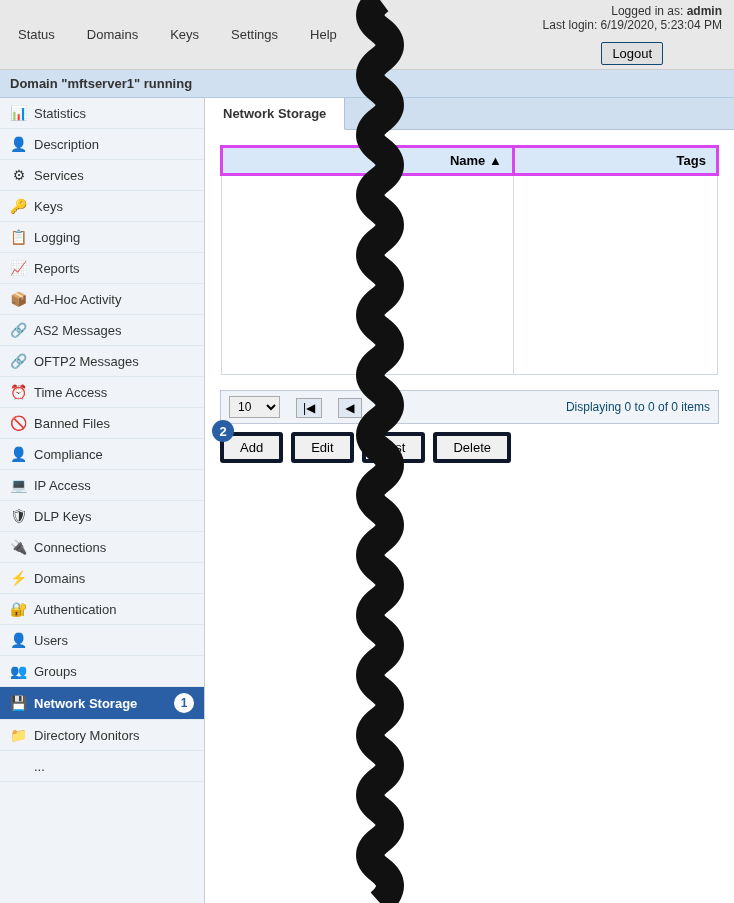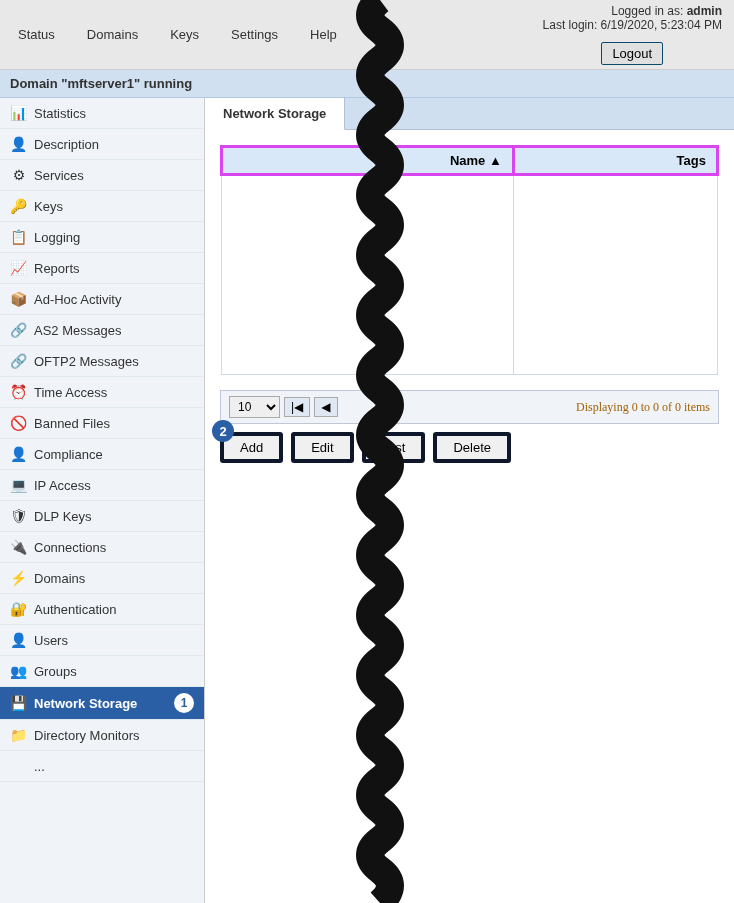--- a/index.html
+++ b/index.html
@@ -155,34 +155,34 @@
     
     .pagination-bar {
       display: flex;
       align-items: center;
       justify-content: space-between;
       margin: 8px 15px;
       padding: 5px 8px;
       border: 1px solid #c0c8d8;
       background: #f0f4f8;
     }
-    .pagination-left { display: flex; align-items: center; gap: 4px; }
+    .pagination-left { display: flex; align-items: flex-end; gap: 16px; }
     .page-select {
       border: 1px solid #aaa;
       padding: 2px 4px;
       font-size: 12px;
     }
     .nav-btn {
       background: #e0e8f4;
       border: 1px solid #aaa;
       padding: 2px 6px;
       cursor: pointer;
       font-size: 12px;
     }
-    .pagination-right { font-size: 12px; color: #a16207; font-family: Liberation Serif, serif; }
+    .pagination-right { font-size: 12px; color: #0c4a6e; }
 
     
     .action-buttons {
       margin: 8px 15px;
       display: flex;
       gap: 8px;
       align-items: center;
     }
     .action-btn {
       padding: 4px 16px;

